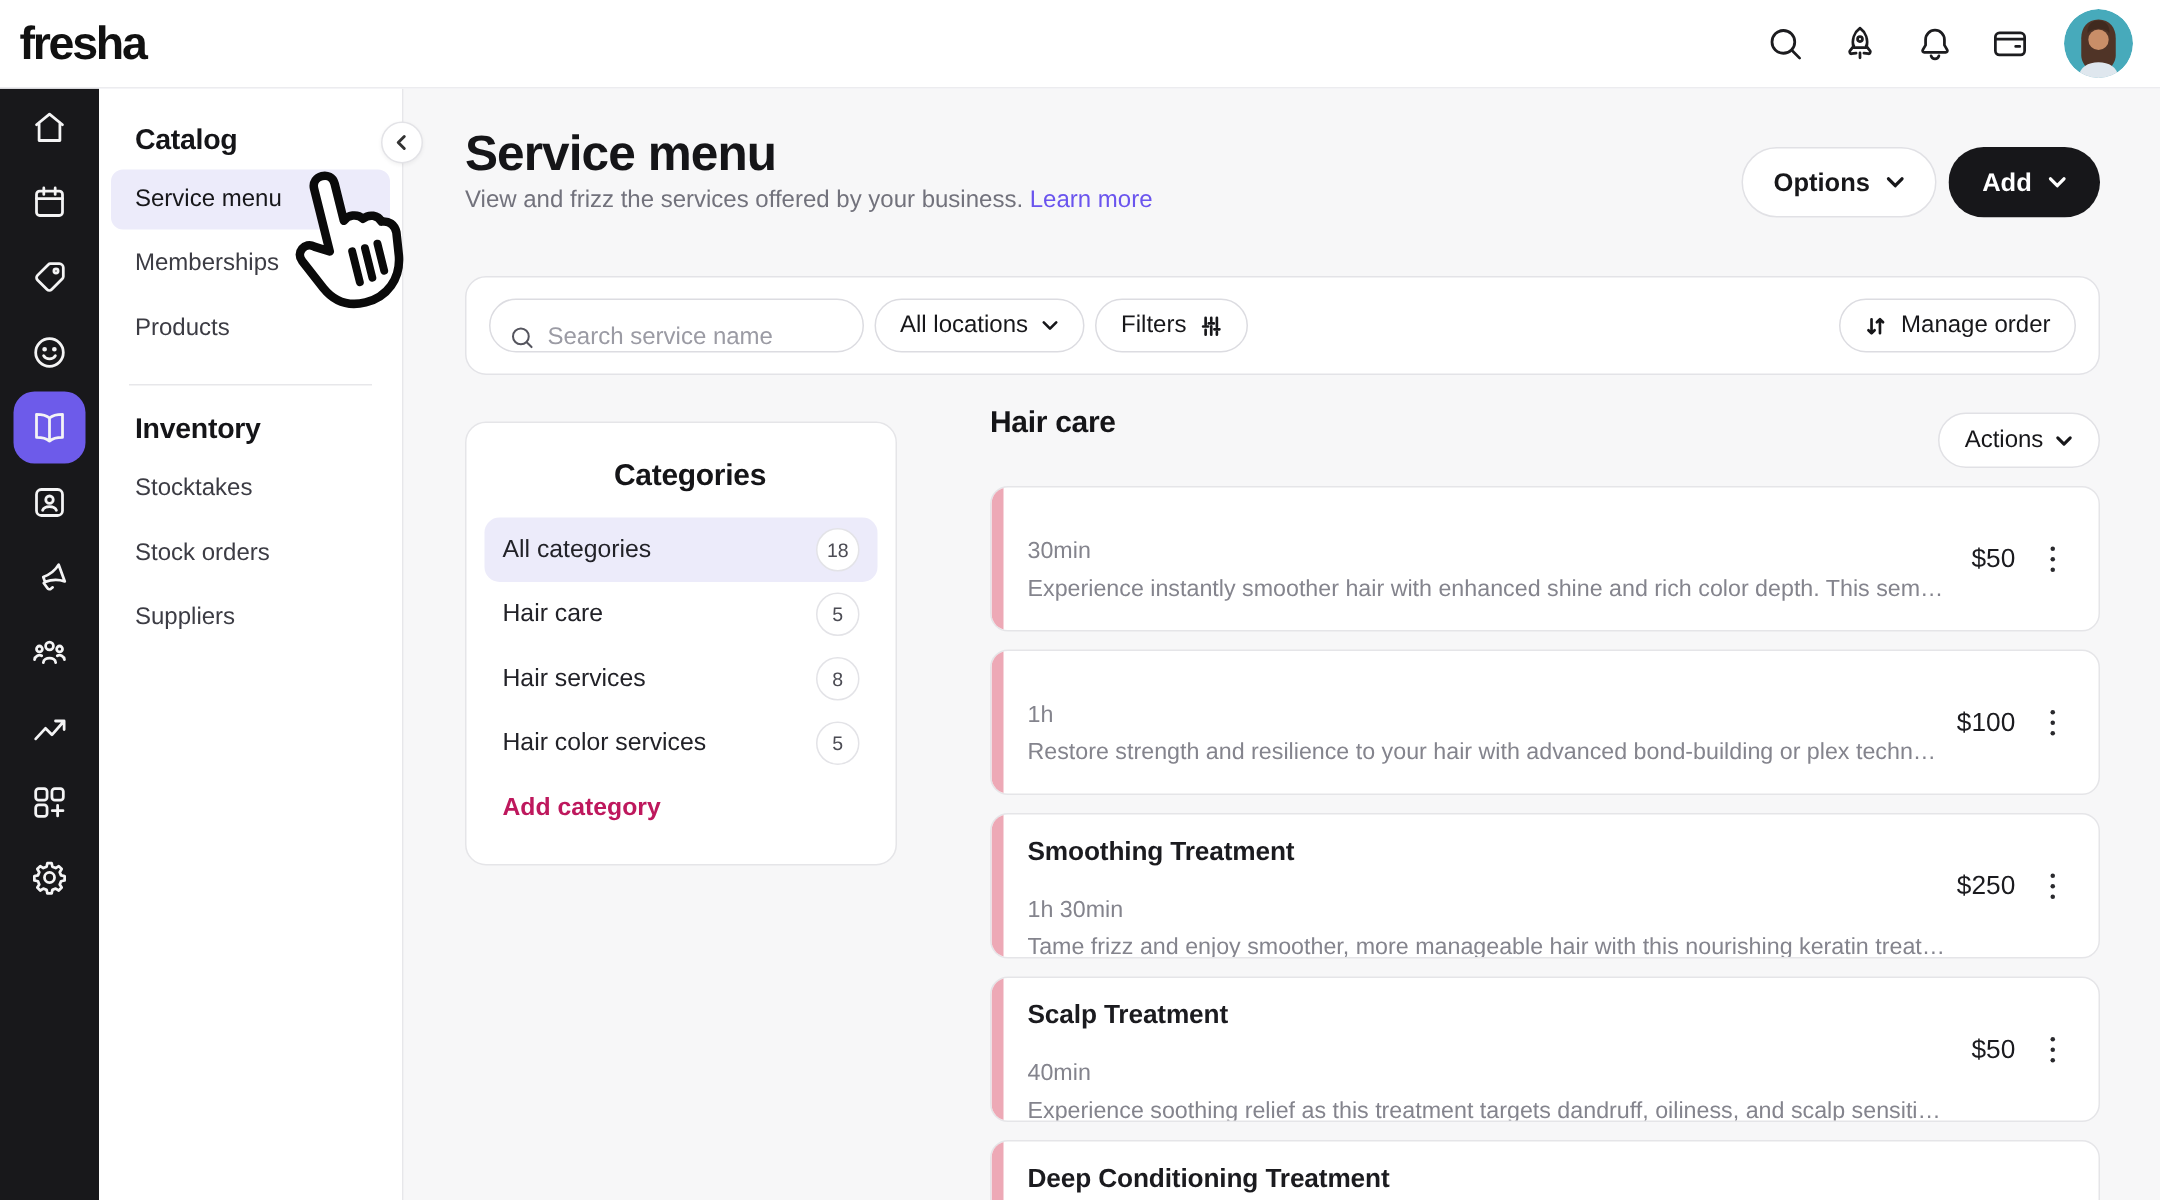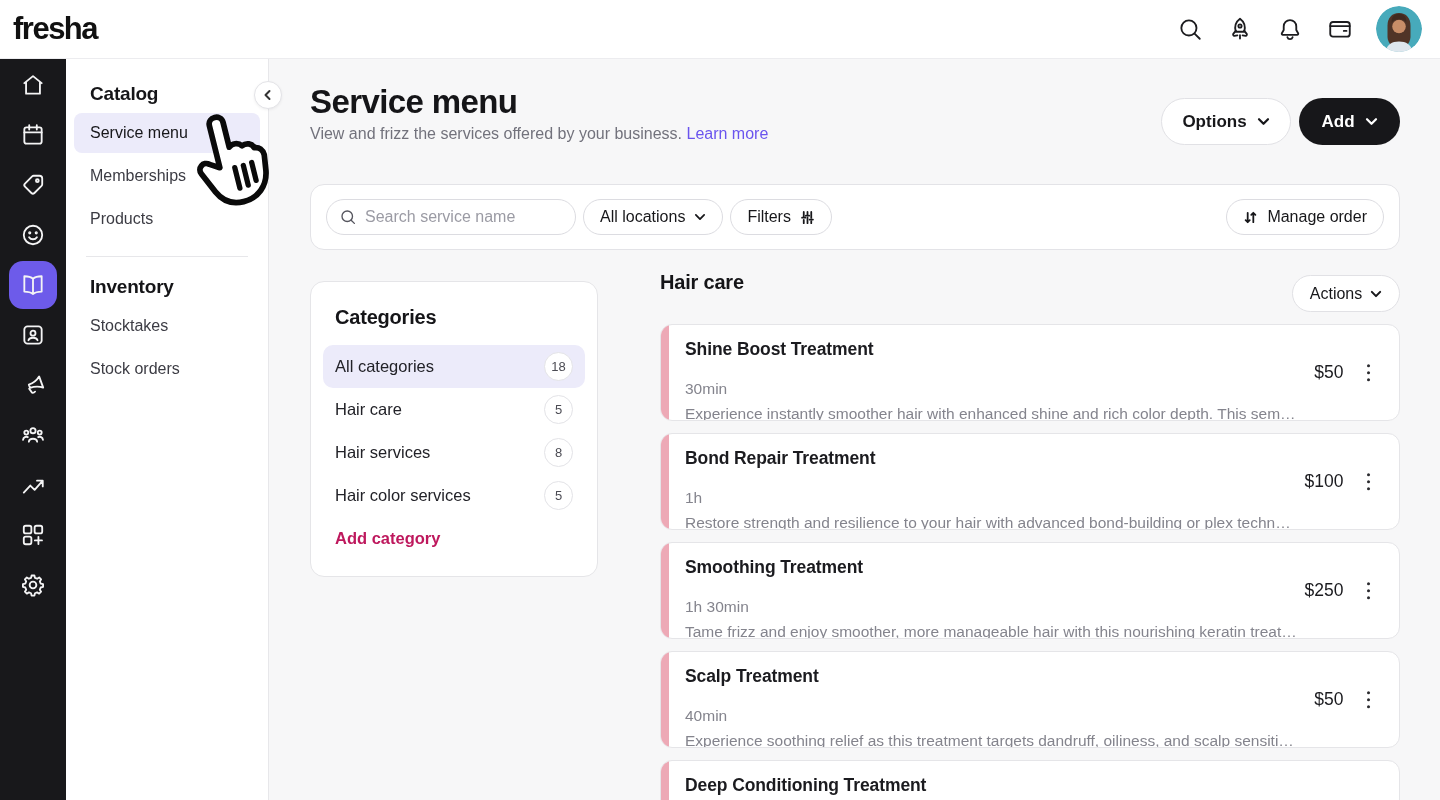--- a/index.html
+++ b/index.html
@@ -53,33 +53,33 @@
                  border-color:#e1e1e5; color:#17171a; }
   .btn-options svg { stroke:#17171a; }
   .btn-add { position:absolute; left:1030px; top:39px; width:101px; height:47px; background:#17171a; color:#fff; }
   .btn-add svg { stroke:#fff; }
 
   
   .filterbar { position:absolute; left:41px; top:125px; width:1090px; height:66px; background:#fff;
                border:1px solid #e3e3e7; border-radius:14px; display:flex; align-items:center;
                padding:0 15px; gap:7px; }
   .search-box { width:250px; height:36px; border:1px solid #dcdce1; border-radius:18px; background:#fff;
-                display:flex; align-items:center; gap:8px; padding:0 12px; }
+                display:flex; align-items:flex-end; gap:8px; padding:0 12px; }
   .search-box svg { width:18px; height:18px; stroke:#55555e; stroke-width:1.8; fill:none; stroke-linecap:round; flex:none; }
   .search-box input { border:none; outline:none; font-size:16px; font-family:inherit; width:100%; color:#1a1a1e; background:transparent; }
   .search-box input::placeholder { color:#9b9ba4; }
   .pill { height:36px; border:1px solid #dcdce1; border-radius:18px; background:#fff; display:inline-flex;
           align-items:center; gap:9px; padding:0 16px; font-size:16px; color:#17171a; cursor:pointer; white-space:nowrap; }
   .pill svg { width:15px; height:15px; stroke:#17171a; stroke-width:1.9; fill:none; stroke-linecap:round; stroke-linejoin:round; }
   .fb-spacer { flex:1; }
 
   
   .cat-card { position:absolute; left:41px; top:222px; width:288px; height:296px; background:#fff;
               border:1px solid #e5e5e8; border-radius:14px; padding:24px 12px; }
-  .cat-heading { font-size:20px; font-weight:700; color:#151518; margin:0 0 16px 12px; letter-spacing:-0.2px; }
+  .cat-heading { font-size:20px; font-weight:700; color:#151518; margin:0 0 16px 12px; letter-spacing:-0.2px;text-align:center; }
   .cat-row { height:43px; border-radius:10px; display:flex; align-items:center; justify-content:space-between;
              padding:0 12px; cursor:pointer; }
   .cat-row.selected { background:#ecebfa;gap:28px; }
   .cat-label { font-size:16.5px; color:#222228; }
   .cat-badge { width:29px; height:29px; border-radius:50%; border:1px solid #e3e3e7; background:#fff;
                display:flex; align-items:center; justify-content:center; font-size:13px; color:#4c4c54; flex:none; }
   .add-category { margin:12px 0 0 12px; font-size:16.5px; color:#be185d; cursor:pointer; display:inline-block;font-weight:bold; }
 
   
   .section-title { position:absolute; left:391px; top:212px; font-size:20px; font-weight:700; color:#151518; letter-spacing:-0.2px; }
@@ -233,20 +233,21 @@
       </svg>
   </div>
   <h2 class="side-heading">Catalog</h2>
   <div class="side-item active">Service menu</div>
   <div class="side-item">Memberships</div>
   <div class="side-item">Products</div>
   <hr class="side-divider">
   <h2 class="side-heading">Inventory</h2>
   <div class="side-item">Stocktakes</div>
   <div class="side-item">Stock orders</div>
+  <div class="side-item">Suppliers</div>
 </aside>
 
 <main class="main">
   <h1 class="page-title">Service menu</h1>
   <p class="page-sub">
     <span>View and frizz the services offered by your business.</span>
     <a class="learn-more">Learn more</a>
   </p>
 
   <button class="btn btn-options">
@@ -319,38 +320,36 @@
     <svg viewBox="0 0 13 13">
         <path d="M2 4.2 6.5 8.8 11 4.2"></path>
       </svg>
   </button>
 
   <div class="cards">
 
     <article class="svc-card">
       <span class="svc-strip"></span>
       <div class="svc-body">
-        <div class="svc-name">Shine Boost Treatment</div>
         <div class="svc-duration">30min</div>
         <div class="svc-desc">Experience instantly smoother hair with enhanced shine and rich color depth. This semi-add-...</div>
       </div>
       <div class="svc-right">
         <span class="svc-price">$50</span>
         <span class="kebab">
             <i></i>
             <i></i>
             <i></i>
           </span>
       </div>
     </article>
 
     <article class="svc-card">
       <span class="svc-strip"></span>
       <div class="svc-body">
-        <div class="svc-name">Bond Repair Treatment</div>
         <div class="svc-duration">1h</div>
         <div class="svc-desc">Restore strength and resilience to your hair with advanced bond-building or plex technology. ...</div>
       </div>
       <div class="svc-right">
         <span class="svc-price">$100</span>
         <span class="kebab">
             <i></i>
             <i></i>
             <i></i>
           </span>

